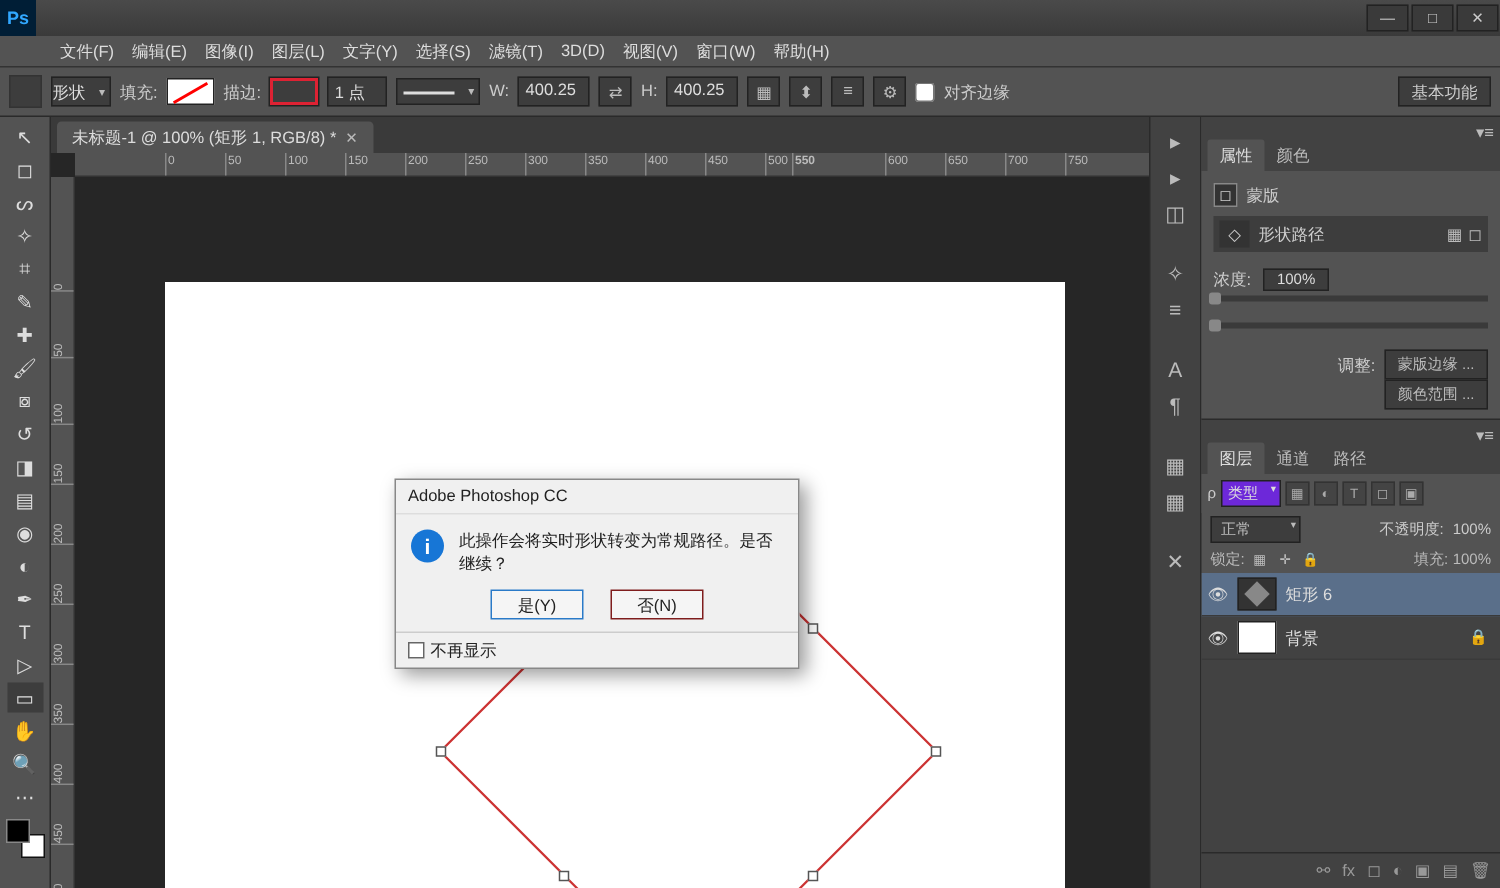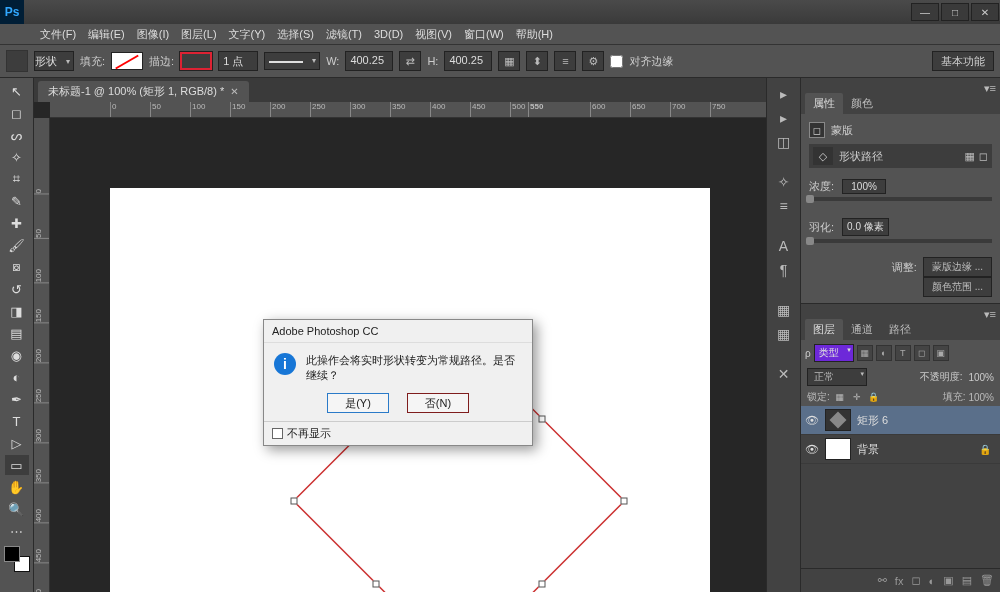--- a/index.html
+++ b/index.html
@@ -295,24 +295,20 @@
             <span>▦</span>
             <span>◻</span>
           </div>
         </div>
         <div class="slider-row">
           <span>浓度:</span>
           <div class="slider-val">100%</div>
         </div>
         <div class="slider-track"></div>
         <div style="height:14px"></div>
-        <div class="slider-row">
-          <span>羽化:</span>
-          <div class="slider-val">0.0 像素</div>
-        </div>
         <div class="slider-track"></div>
         <div style="height:14px"></div>
         <div class="panel-btn-row">
           <span>调整:</span>
           <div class="panel-small-btn">蒙版边缘 ...</div>
         </div>
         <div class="panel-btn-row">
           <div class="panel-small-btn">颜色范围 ...</div>
         </div>
       </div>

